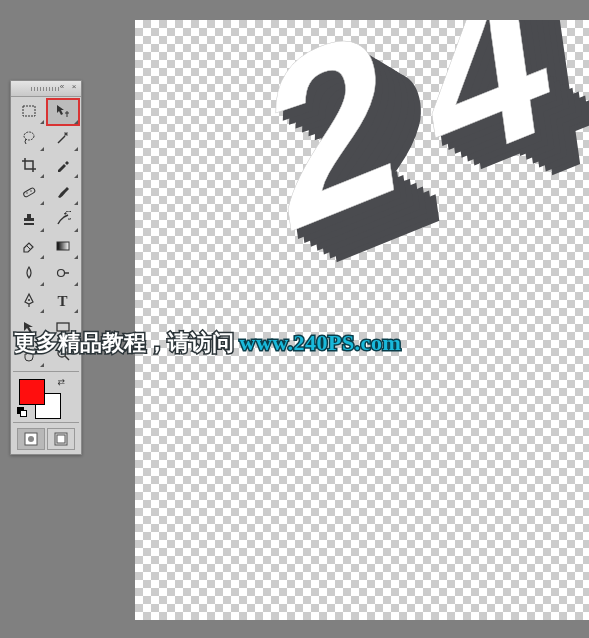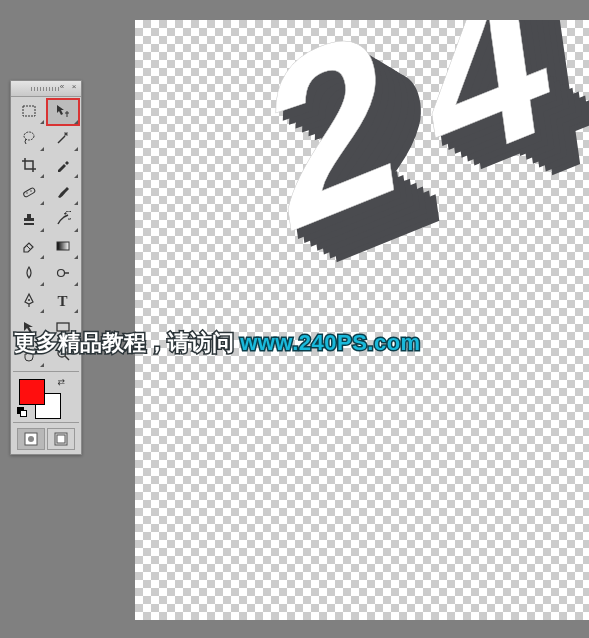--- a/index.html
+++ b/index.html
@@ -168,21 +168,21 @@
     background-size: 16px 16px;
     background-position: 0 0, 8px 8px;
     overflow: hidden;
   }
   .watermark {
     position: absolute;
     left: 14px;
     top: 328px;
     font-size: 22px;
     font-weight: 900;
-    font-family: Liberation Sans, sans-serif;
+    font-family: Liberation Serif, serif;
     white-space: nowrap;
   }
   .watermark .txt {
     color: #fff;
     -webkit-text-stroke: 3px #2b3438;
     paint-order: stroke fill;
   }
   .watermark .url {
     color: #19b9db;
     -webkit-text-stroke: 3px #0a3d4a;

